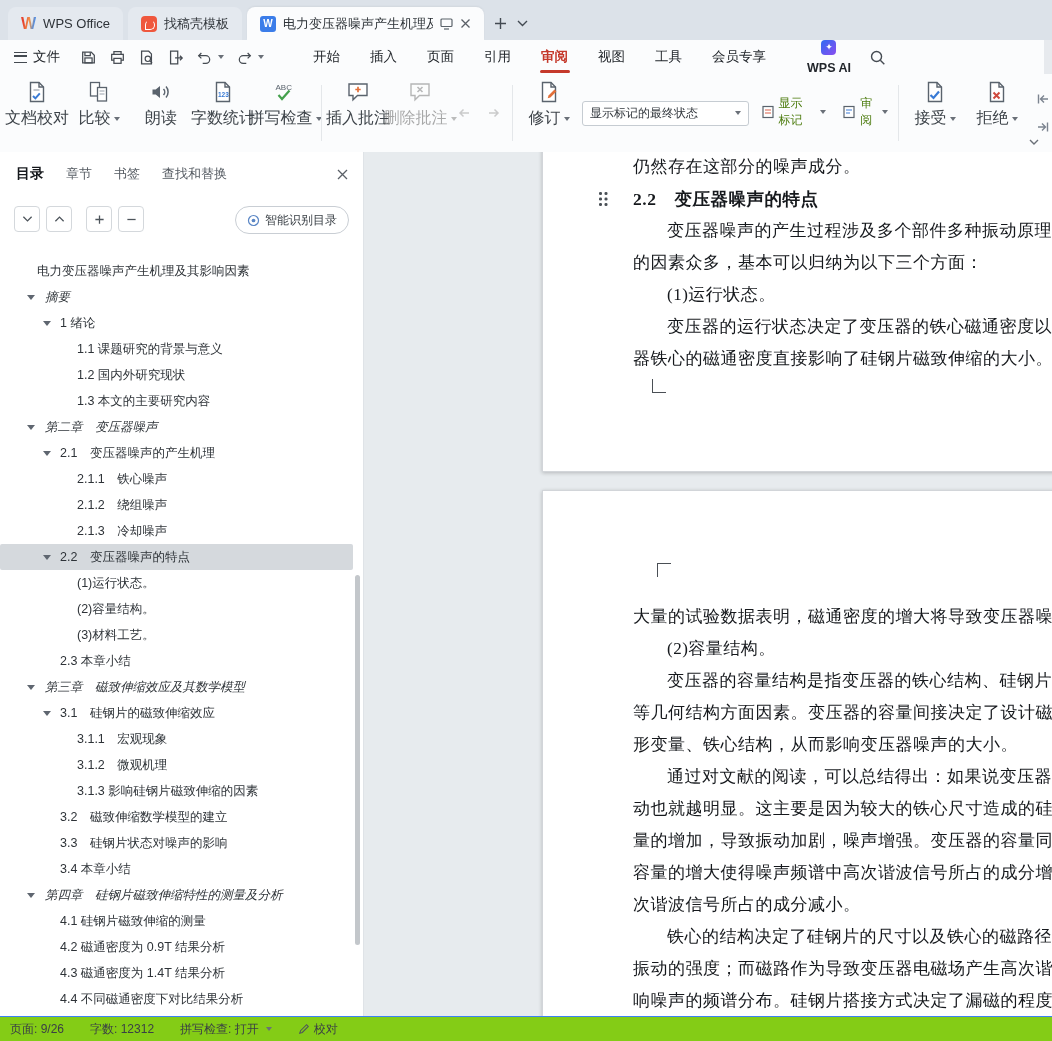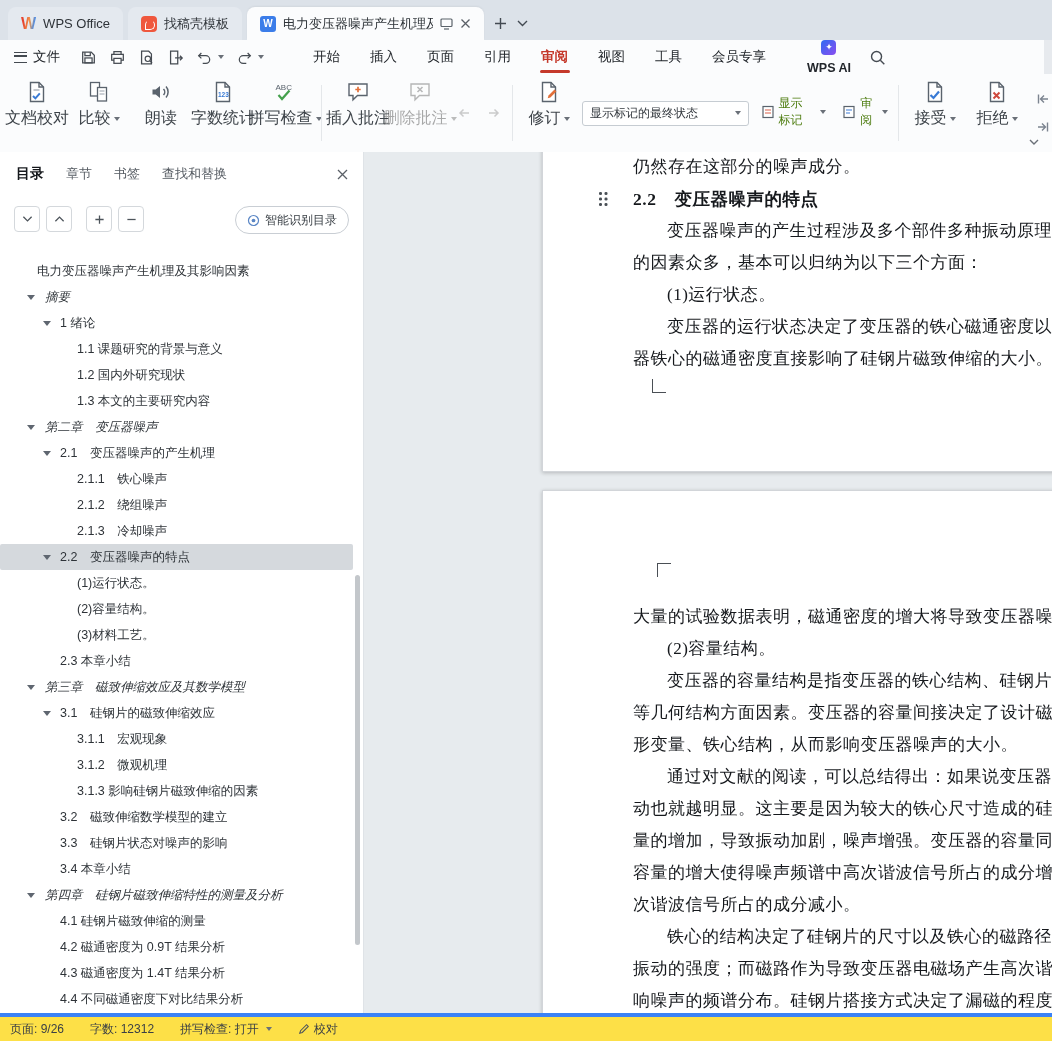--- a/index.html
+++ b/index.html
@@ -104,22 +104,22 @@
   .dline.indent{text-indent:34px;}
   .doc-heading{font-size:17.5px;font-weight:600;position:relative;white-space:nowrap;}
   .drag-handle{position:absolute;left:-34px;top:9px;width:10px;height:15px;}
   .drag-handle i{position:absolute;left:0;top:0;width:2.6px;height:2.6px;border-radius:50%;background:#4a5056;
     box-shadow:5.5px 0 0 #4a5056,0 5.5px 0 #4a5056,5.5px 5.5px 0 #4a5056,0 11px 0 #4a5056,5.5px 11px 0 #4a5056;}
   .mark-bl{position:absolute;left:109px;bottom:78px;width:13px;height:13px;
     border-left:1.5px solid #4a4f55;border-bottom:1.5px solid #4a4f55;}
   .mark-tl{position:absolute;left:114px;top:72px;width:13px;height:13px;
     border-left:1.5px solid #4a4f55;border-top:1.5px solid #4a4f55;}
   
-  .statusbar{position:absolute;left:0;right:0;bottom:0;height:24px;background:#fde047;
-    border-top:4px solid #3b82f6;display:flex;align-items:center;gap:26px;
+  .statusbar{position:absolute;left:0;right:0;bottom:0;height:24px;background:#84cc16;
+    border-top:1px solid #3b82f6;display:flex;align-items:center;gap:26px;
     padding:0 10px;font-size:12px;color:#3a3f45;text-align:center;}
   .sitem{display:flex;align-items:center;gap:4px;white-space:nowrap;}
   svg{display:block;}
 </style>
 </head>
 <body>
 
 <div class="tabbar">
   <div class="wtab plain">
     <span class="wpsw">W</span>

